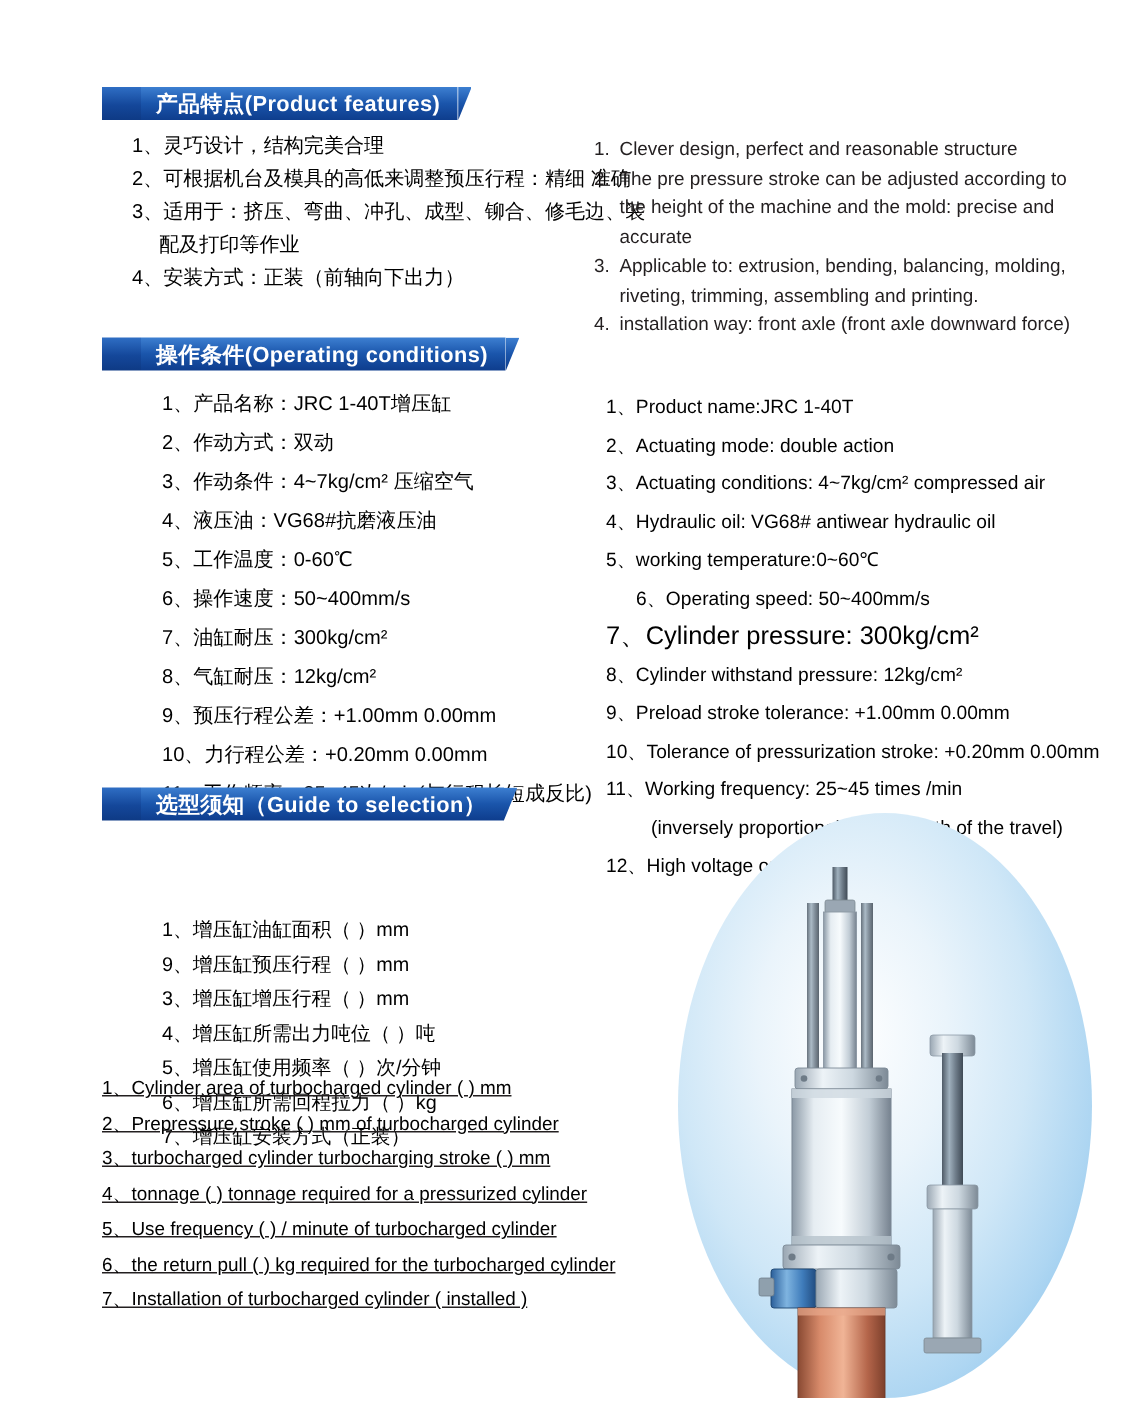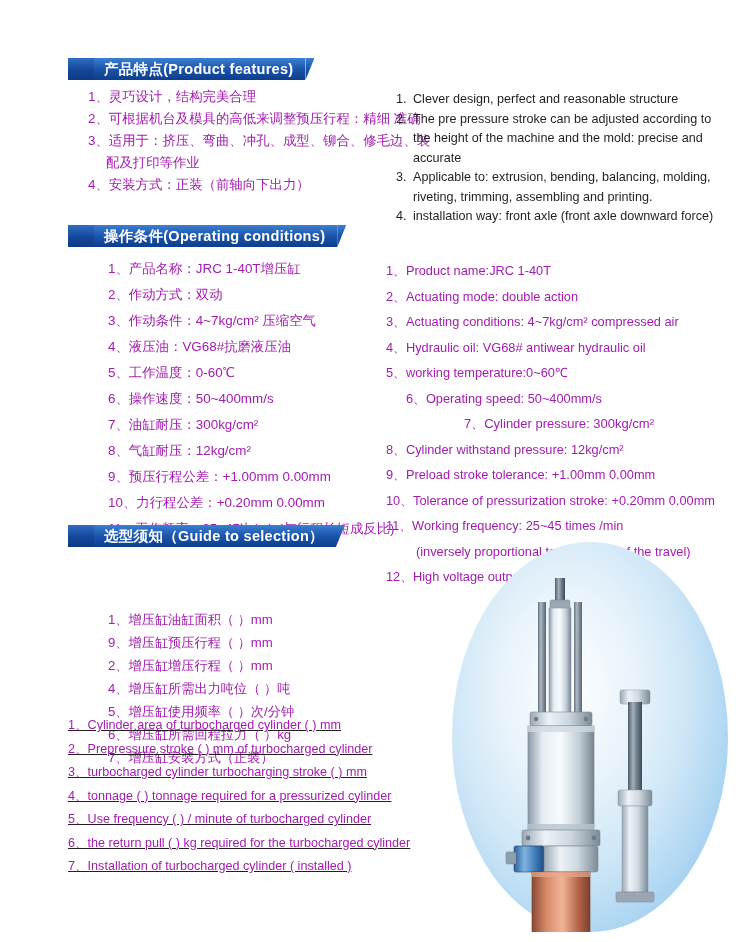--- a/index.html
+++ b/index.html
@@ -61,21 +61,21 @@
   
   .list {
     position: absolute;
     margin: 0;
     padding: 0;
     list-style: none;
   }
   .list li {
     font-size: 13.2px;
     line-height: 22px;
-    color: #a21caf;
+    color: #000000;
     white-space: nowrap;
   }
   .cn li {
     font-size: 13.4px;
   }
   .en-list {
     position: absolute;
     margin: 0;
     padding: 0;
     list-style: none;
@@ -175,45 +175,45 @@
     <li style="line-height:26px;">4、液压油：VG68#抗磨液压油</li>
     <li style="line-height:26px;">5、工作温度：0-60℃</li>
     <li style="line-height:26px;">6、操作速度：50~400mm/s</li>
     <li style="line-height:26px;">7、油缸耐压：300kg/cm²</li>
     <li style="line-height:26px;">8、气缸耐压：12kg/cm²</li>
     <li style="line-height:26px;">9、预压行程公差：+1.00mm 0.00mm</li>
     <li style="line-height:26px;">10、力行程公差：+0.20mm 0.00mm</li>
     <li style="line-height:26px;">11、工作频率：25~45次/min(与行程长短成反比)</li>
   </ul>
 
-  <ul class="list" style="left:386px; top:258px; width:346px;">
+  <ul class="list" style="left:404px; top:258px; width:346px;">
     <li style="font-size:12.8px; line-height:25.5px;">1、Product name:JRC 1-40T</li>
     <li style="font-size:12.8px; line-height:25.5px;">2、Actuating mode: double action</li>
     <li style="font-size:12.8px; line-height:25.5px;">3、Actuating conditions: 4~7kg/cm² compressed air</li>
     <li style="font-size:12.8px; line-height:25.5px;">4、Hydraulic oil: VG68# antiwear hydraulic oil</li>
     <li style="font-size:12.8px; line-height:25.5px;">5、working temperature:0~60℃</li>
     <li style="font-size:12.8px; line-height:25.5px;margin-left:20px;">6、Operating speed: 50~400mm/s</li>
-    <li style="font-size:13px; line-height:25.5px;text-align:center;">7、Cylinder pressure: 300kg/cm²</li>
+    <li style="font-size:17px; line-height:25.5px;">7、Cylinder pressure: 300kg/cm²</li>
     <li style="font-size:12.8px; line-height:25.5px;">8、Cylinder withstand pressure: 12kg/cm²</li>
     <li style="font-size:12.8px; line-height:25.5px;">9、Preload stroke tolerance: +1.00mm 0.00mm</li>
     <li style="font-size:12.8px; line-height:25.5px;">10、Tolerance of pressurization stroke: +0.20mm 0.00mm</li>
     <li style="font-size:12.8px; line-height:25.5px;">11、Working frequency: 25~45 times /min</li>
     <li class="indent-sub" style="font-size:12.8px; line-height:25.5px;">(inversely proportional to the length of the travel)</li>
     <li style="font-size:12.8px; line-height:25.5px;">12、High voltage output: 1~40 tons</li>
   </ul>
 
   <div class="section-head" style="left:68px; top:525px;">
     <div class="head-swatch"></div>
     <div class="head-bar">选型须知（Guide to selection）</div>
   </div>
 
   <ul class="list sel-cn" style="left:108px; top:608px; width:330px;">
     <li>1、增压缸油缸面积（  ）mm</li>
     <li>9、增压缸预压行程（  ）mm</li>
-    <li>2、增压缸增压行程（  ）mm</li>
+    <li>3、增压缸增压行程（  ）mm</li>
     <li>4、增压缸所需出力吨位（  ）吨</li>
     <li>5、增压缸使用频率（  ）次/分钟</li>
     <li>6、增压缸所需回程拉力（  ）kg</li>
     <li>7、增压缸安装方式（正装）</li>
   </ul>
 
   <ul class="list sel-en" style="left:68px; top:714px; width:400px;text-decoration:underline;">
     <li>1、Cylinder area of turbocharged cylinder (  ) mm</li>
     <li>2、Prepressure stroke (  ) mm of turbocharged cylinder</li>
     <li>3、turbocharged cylinder turbocharging stroke (  ) mm</li>

